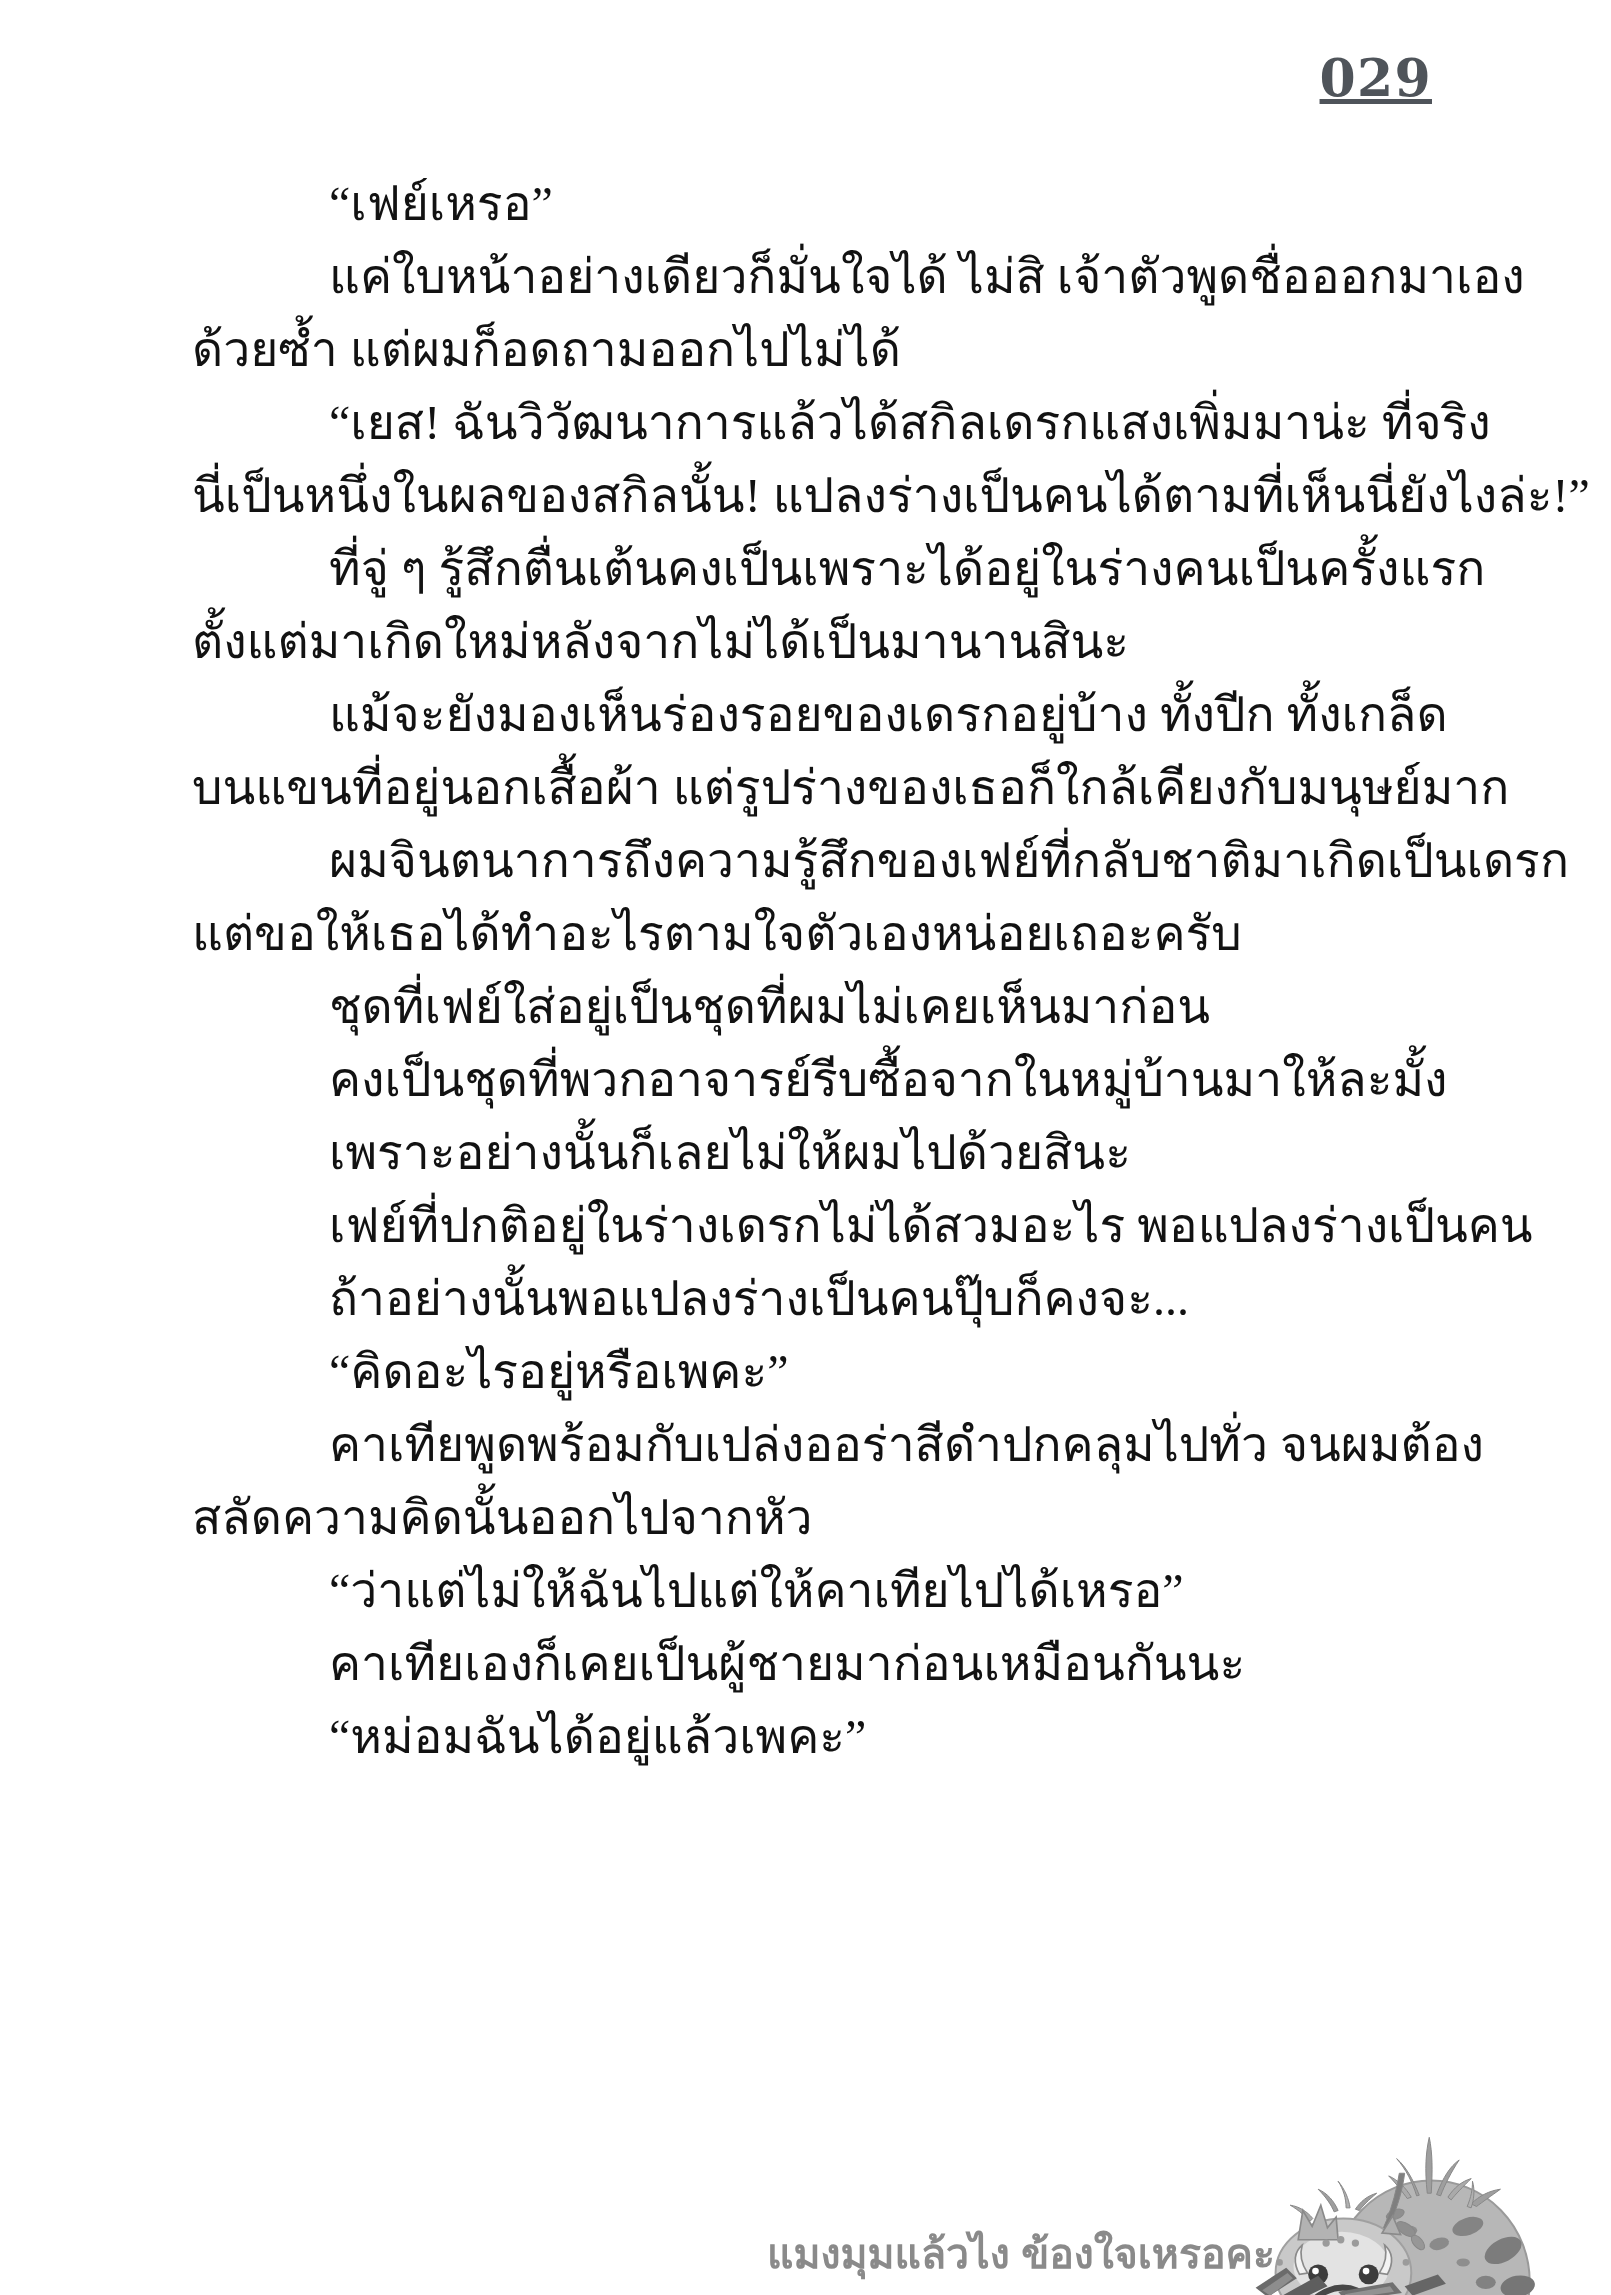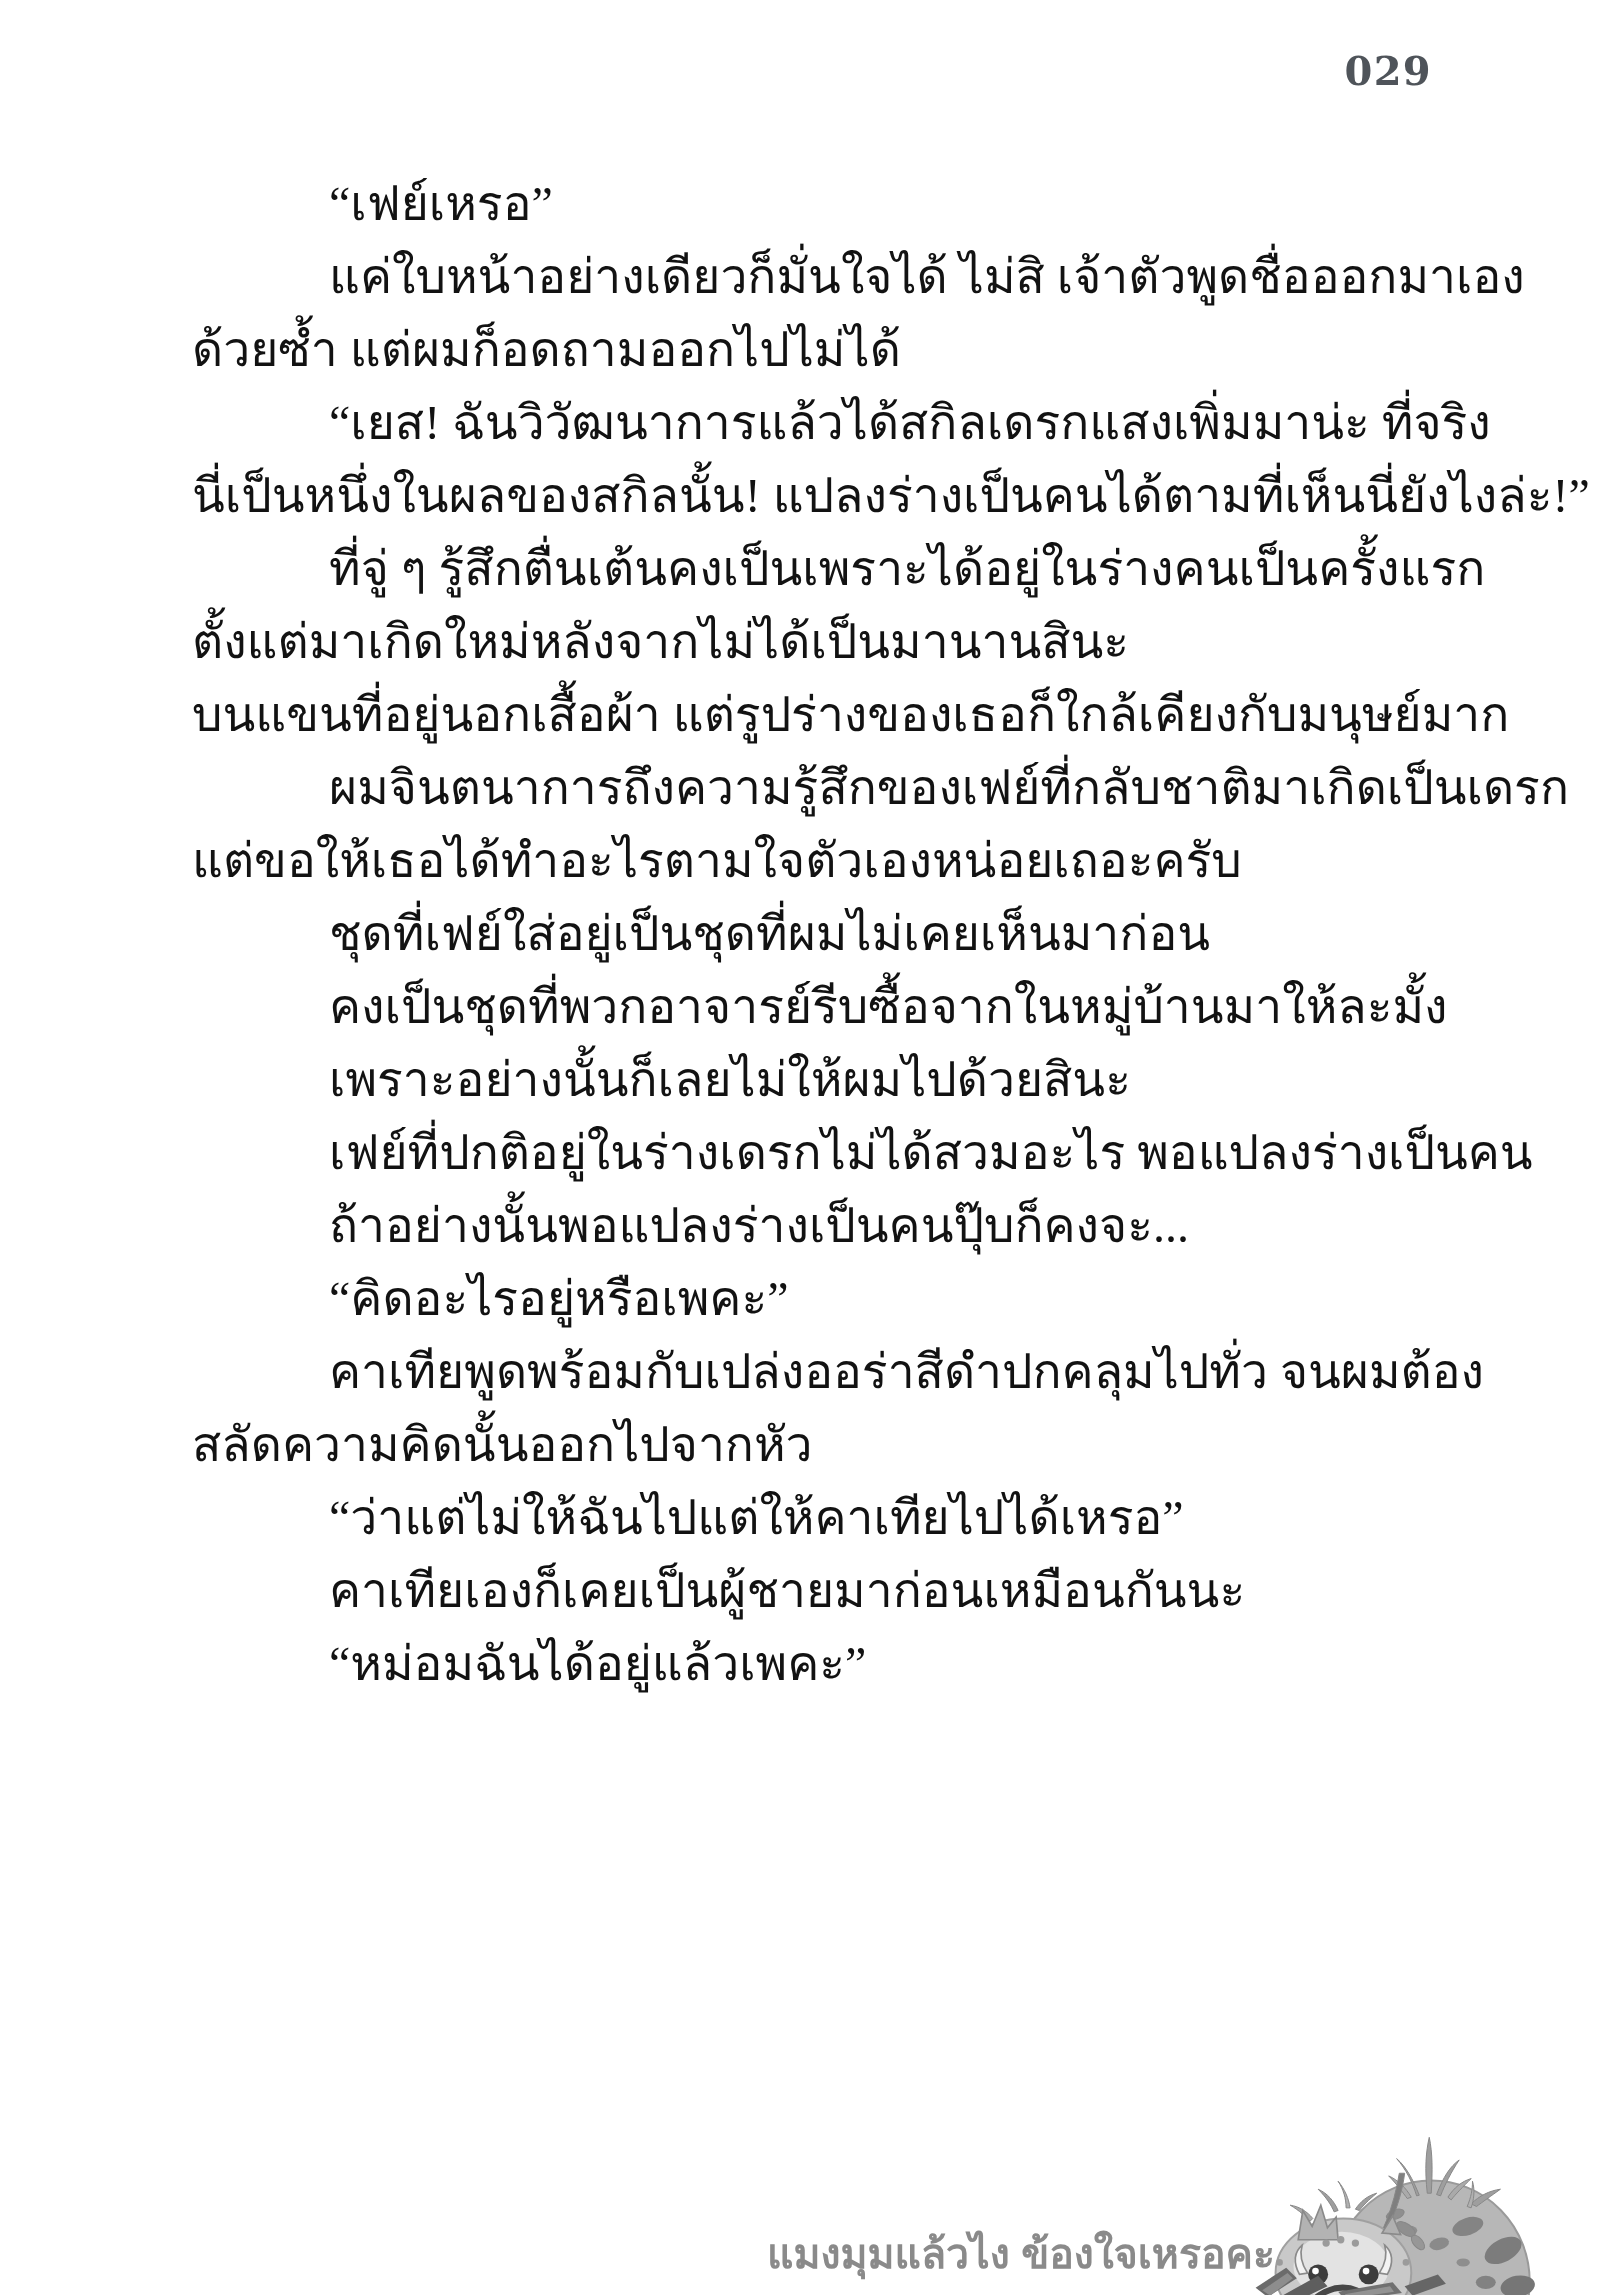--- a/index.html
+++ b/index.html
@@ -9,24 +9,25 @@
     height: 2295px;
     background: #ffffff;
     overflow: hidden;
     font-family: "Liberation Serif", serif;
   }
   .page-number {
     position: absolute;
     top: 47px;
     right: 180px;
     font-family: "DejaVu Serif", serif;
-    font-size: 40px;
+    font-size: 52px;
     font-weight: bold;
     letter-spacing: 1.3px;
     color: #4f545a;
+    text-decoration: underline;
   }
   .body-text {
     position: absolute;
     left: 192px;
     top: 167px;
     width: 1221px;
     font-size: 48px;
     line-height: 73px;
     color: #121212;
   }
@@ -63,20 +64,21 @@
   <div class="page-number">029</div>
 
   <div class="body-text">
       <div class="line indent">“เฟย์เหรอ”</div>
       <div class="line indent">แค่ใบหน้าอย่างเดียวก็มั่นใจได้ ไม่สิ เจ้าตัวพูดชื่อออกมาเอง</div>
       <div class="line">ด้วยซ้ำ แต่ผมก็อดถามออกไปไม่ได้</div>
       <div class="line indent">“เยส! ฉันวิวัฒนาการแล้วได้สกิลเดรกแสงเพิ่มมาน่ะ ที่จริง</div>
       <div class="line">นี่เป็นหนึ่งในผลของสกิลนั้น! แปลงร่างเป็นคนได้ตามที่เห็นนี่ยังไงล่ะ!”</div>
       <div class="line indent">ที่จู่ ๆ รู้สึกตื่นเต้นคงเป็นเพราะได้อยู่ในร่างคนเป็นครั้งแรก</div>
       <div class="line">ตั้งแต่มาเกิดใหม่หลังจากไม่ได้เป็นมานานสินะ</div>
+      <div class="line indent">แม้จะยังมองเห็นร่องรอยของเดรกอยู่บ้าง ทั้งปีก ทั้งเกล็ด</div>
       <div class="line">บนแขนที่อยู่นอกเสื้อผ้า แต่รูปร่างของเธอก็ใกล้เคียงกับมนุษย์มาก</div>
       <div class="line indent">ผมจินตนาการถึงความรู้สึกของเฟย์ที่กลับชาติมาเกิดเป็นเดรก</div>
       <div class="line">แต่ขอให้เธอได้ทำอะไรตามใจตัวเองหน่อยเถอะครับ</div>
       <div class="line indent">ชุดที่เฟย์ใส่อยู่เป็นชุดที่ผมไม่เคยเห็นมาก่อน</div>
       <div class="line indent">คงเป็นชุดที่พวกอาจารย์รีบซื้อจากในหมู่บ้านมาให้ละมั้ง</div>
       <div class="line indent">เพราะอย่างนั้นก็เลยไม่ให้ผมไปด้วยสินะ</div>
       <div class="line indent">เฟย์ที่ปกติอยู่ในร่างเดรกไม่ได้สวมอะไร พอแปลงร่างเป็นคน</div>
       <div class="line indent">ถ้าอย่างนั้นพอแปลงร่างเป็นคนปุ๊บก็คงจะ...</div>
       <div class="line indent">“คิดอะไรอยู่หรือเพคะ”</div>
       <div class="line indent">คาเทียพูดพร้อมกับเปล่งออร่าสีดำปกคลุมไปทั่ว จนผมต้อง</div>

